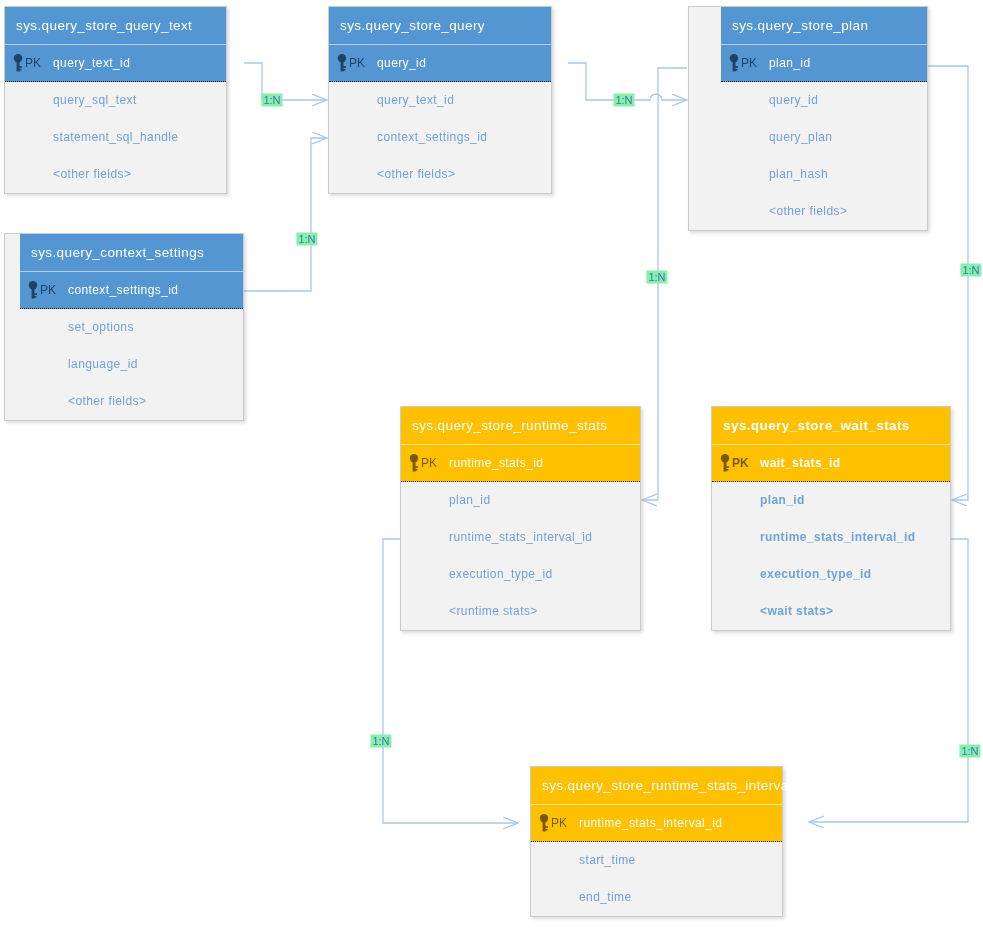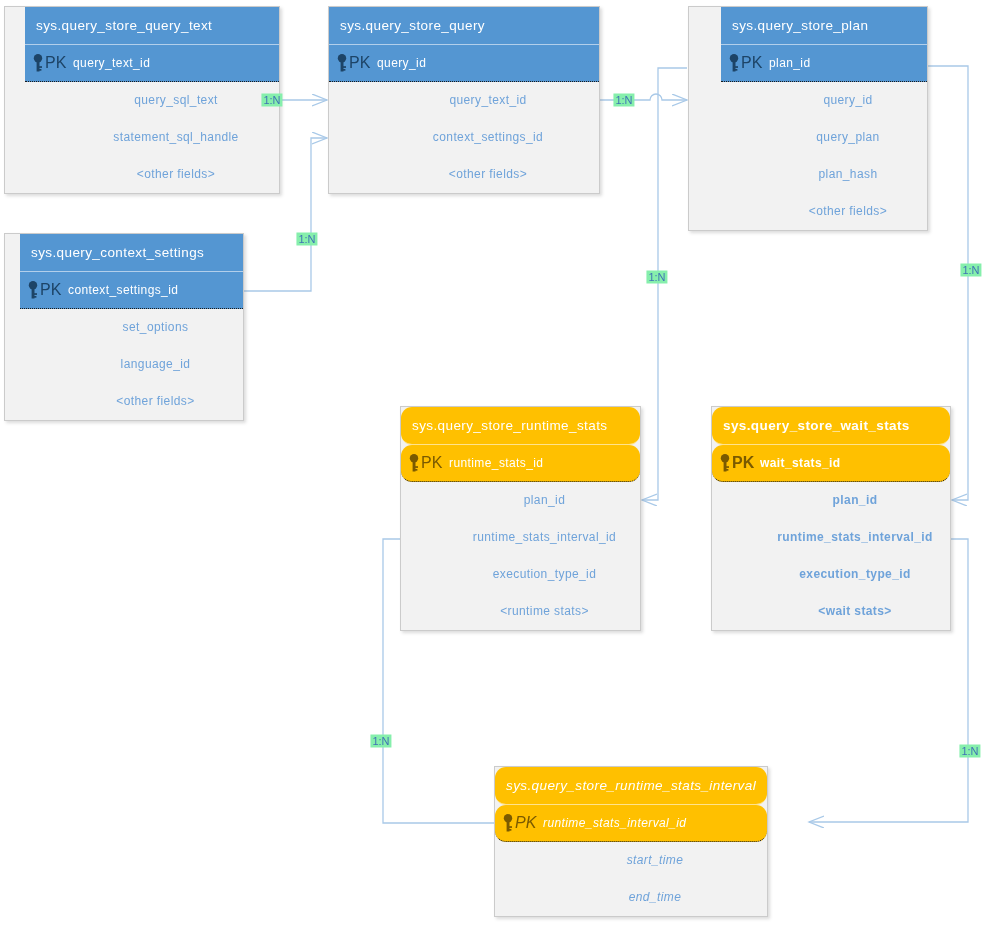--- a/index.html
+++ b/index.html
@@ -12,36 +12,36 @@
     position:absolute;z-index:1;background:#f2f2f2;
     border:1px solid #cbcbcb;box-sizing:border-box;
     box-shadow:2px 2px 3px rgba(130,130,130,.28);
   }
   .tbl-title{
     height:38px;line-height:38px;padding-left:11px;color:#ffffff;
     font-size:13.5px;letter-spacing:.4px;white-space:nowrap;
     border-bottom:1px solid rgba(255,255,255,.55);box-sizing:border-box;
   }
   .blue .tbl-title,.blue .pk-row{background:#5496d2;}
-  .orange .tbl-title,.orange .pk-row{background:#ffc000;border-radius:11px;}
+  .orange .tbl-title,.orange .pk-row{background:#ffc000;}
   .pk-row{
     height:37px;display:flex;align-items:center;position:relative;
     border-bottom:1px dotted #1b1b1b;box-sizing:border-box;
   }
   .key-icon{margin-left:8px;display:inline-flex;}
   .blue .key-icon,.blue .pk-tag{color:#1d4467;}
   .orange .key-icon,.orange .pk-tag{color:#7a5a00;}
-  .pk-tag{font-size:16px;margin-left:1px;}
+  .pk-tag{font-size:12px;margin-left:1px;}
   .pk-field{
     position:absolute;left:48px;color:#ffffff;font-size:12px;
     letter-spacing:.4px;white-space:nowrap;
   }
   .frow{
     height:37px;line-height:37px;padding-left:48px;color:#6fa3da;
-    font-size:12px;letter-spacing:.4px;white-space:nowrap;text-align:center;
+    font-size:12px;letter-spacing:.4px;white-space:nowrap;
   }
   .rel-label{
     position:absolute;z-index:2;transform:translate(-50%,-50%);
     background:#86efac;color:#3f74b4;font-size:11px;line-height:13px;
     padding:0 2px;
   }
 </style>
 </head>
 <body>
 
@@ -55,40 +55,40 @@
     <path d="M244,63 H262 V100 H327" marker-end="url(#arr)"></path>
     <path d="M244,291 H311 V138 H327" marker-end="url(#arr)"></path>
     <path d="M568,63 H586 V100 H650 A6,6 0 0 1 662,100 H687" marker-end="url(#arr)"></path>
     <path d="M687,68 H658 V500 H642" marker-end="url(#arr)"></path>
     <path d="M927,66 H968 V500 H952" marker-end="url(#arr)"></path>
     <path d="M400,539 H383 V823 H518" marker-end="url(#arr)"></path>
     <path d="M950,539 H968 V822 H809" marker-end="url(#arr)"></path>
   </g>
 </svg>
 
-<div class="tbl blue" style="left:4px;top:6px;width:276px;padding-left:20px;">
+<div class="tbl blue" style="left:4px;top:6px;width:223px;">
   <div class="tbl-title">sys.query_store_query_text</div>
   <div class="pk-row">
     <span class="key-icon">
         <svg width="11" height="18" viewBox="0 0 11 18" fill="currentColor">
           <circle cx="5" cy="4.2" r="4.2"></circle>
           <rect x="3.6" y="7.5" width="2.9" height="10"></rect>
           <rect x="6" y="12.2" width="3" height="1.7"></rect>
           <rect x="6" y="15" width="2.4" height="1.7"></rect>
         </svg>
       </span>
     <span class="pk-tag">PK</span>
     <span class="pk-field">query_text_id</span>
   </div>
   <div class="frow">query_sql_text</div>
   <div class="frow">statement_sql_handle</div>
   <div class="frow">&lt;other fields&gt;</div>
 </div>
 
-<div class="tbl blue" style="left:328px;top:6px;width:272px;">
+<div class="tbl blue" style="left:328px;top:6px;width:224px;">
   <div class="tbl-title">sys.query_store_query</div>
   <div class="pk-row">
     <span class="key-icon">
         <svg width="11" height="18" viewBox="0 0 11 18" fill="currentColor">
           <circle cx="5" cy="4.2" r="4.2"></circle>
           <rect x="3.6" y="7.5" width="2.9" height="10"></rect>
           <rect x="6" y="12.2" width="3" height="1.7"></rect>
           <rect x="6" y="15" width="2.4" height="1.7"></rect>
         </svg>
       </span>
@@ -172,21 +172,21 @@
       </span>
     <span class="pk-tag">PK</span>
     <span class="pk-field">wait_stats_id</span>
   </div>
   <div class="frow">plan_id</div>
   <div class="frow">runtime_stats_interval_id</div>
   <div class="frow">execution_type_id</div>
   <div class="frow">&lt;wait stats&gt;</div>
 </div>
 
-<div class="tbl orange" style="left:494px;top:766px;width:274px;font-style:italic;">
+<div class="tbl orange" style="left:530px;top:766px;width:253px;">
   <div class="tbl-title">sys.query_store_runtime_stats_interval</div>
   <div class="pk-row">
     <span class="key-icon">
         <svg width="11" height="18" viewBox="0 0 11 18" fill="currentColor">
           <circle cx="5" cy="4.2" r="4.2"></circle>
           <rect x="3.6" y="7.5" width="2.9" height="10"></rect>
           <rect x="6" y="12.2" width="3" height="1.7"></rect>
           <rect x="6" y="15" width="2.4" height="1.7"></rect>
         </svg>
       </span>

